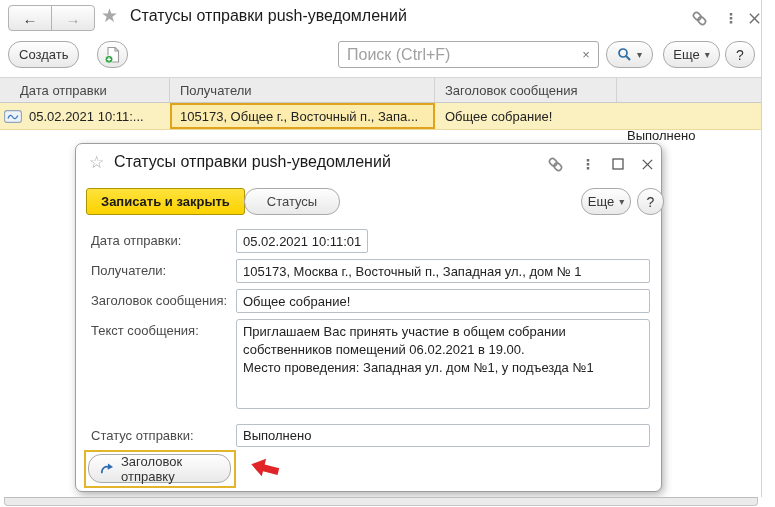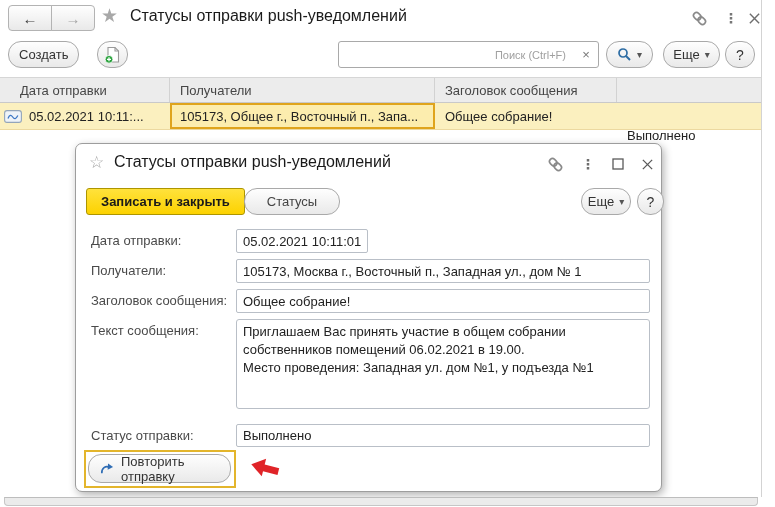--- a/index.html
+++ b/index.html
@@ -34,22 +34,22 @@
 
   
   .toolbar-create { left:8px; top:41px; }
   .icon-btn { left:97px; top:41px; width:31px; height:27px; padding:0; }
   .search-box {
     left:338px; top:41px; width:261px; height:27px;
     border:1px solid #a9a9a9; border-radius:3px; background:#fff;
     display:flex; align-items:center;
   }
   .search-box input {
-    flex:1; border:none; outline:none; font-size:11px; color:#333;
-    padding:0 8px; background:transparent; font-family:inherit;text-align:right;
+    flex:1; border:none; outline:none; font-size:16px; color:#333;
+    padding:0 8px; background:transparent; font-family:inherit;
   }
   .search-box input::placeholder { color:#a0a0a0; }
   .search-clear { width:24px; height:25px; display:flex; align-items:center; justify-content:center; color:#777; font-size:13px; }
   .search-btn { left:606px; top:41px; width:47px; height:27px; padding:0 6px; }
   .more-btn-main { left:663px; top:41px; width:57px; }
   .help-btn-main { left:725px; top:41px; width:30px; padding:0; font-size:14px; color:#333; }
 
   
   .tbl-header { left:0; top:77px; width:762px; height:26px; background:#ececec;
     border-top:1px solid #d6d6d6; border-bottom:1px solid #c9c9c9; display:flex; }
@@ -239,21 +239,21 @@
     <input class="abs fld-input" style="left: 160px; top: 280px; width: 414px; height: 23px;" readonly="" value="Выполнено">
 
     <div class="abs gold-outline"></div>
     <div class="abs btn repeat-btn">
       <span style="display:flex;">
         <svg width="15" height="15" viewBox="0 0 16 16">
           <path d="M3 13 C2.6 7.5 7 4.7 11 6.6" fill="none" stroke="#2f6db5" stroke-width="1.8"></path>
           <polygon points="9.6,2.6 15,6.4 9.2,9.4" fill="#2f6db5"></polygon>
         </svg>
       </span>
-      <span>Повторить отправку</span>
+      <span>Заголовок отправку</span>
     </div>
     <div class="abs red-arrow">
       <div class="head"></div>
         <div class="tail"></div>
     </div>
   </div>
 
   <div class="abs right-edge"></div>
   <div class="abs bottom-strip"></div>
 </div>

